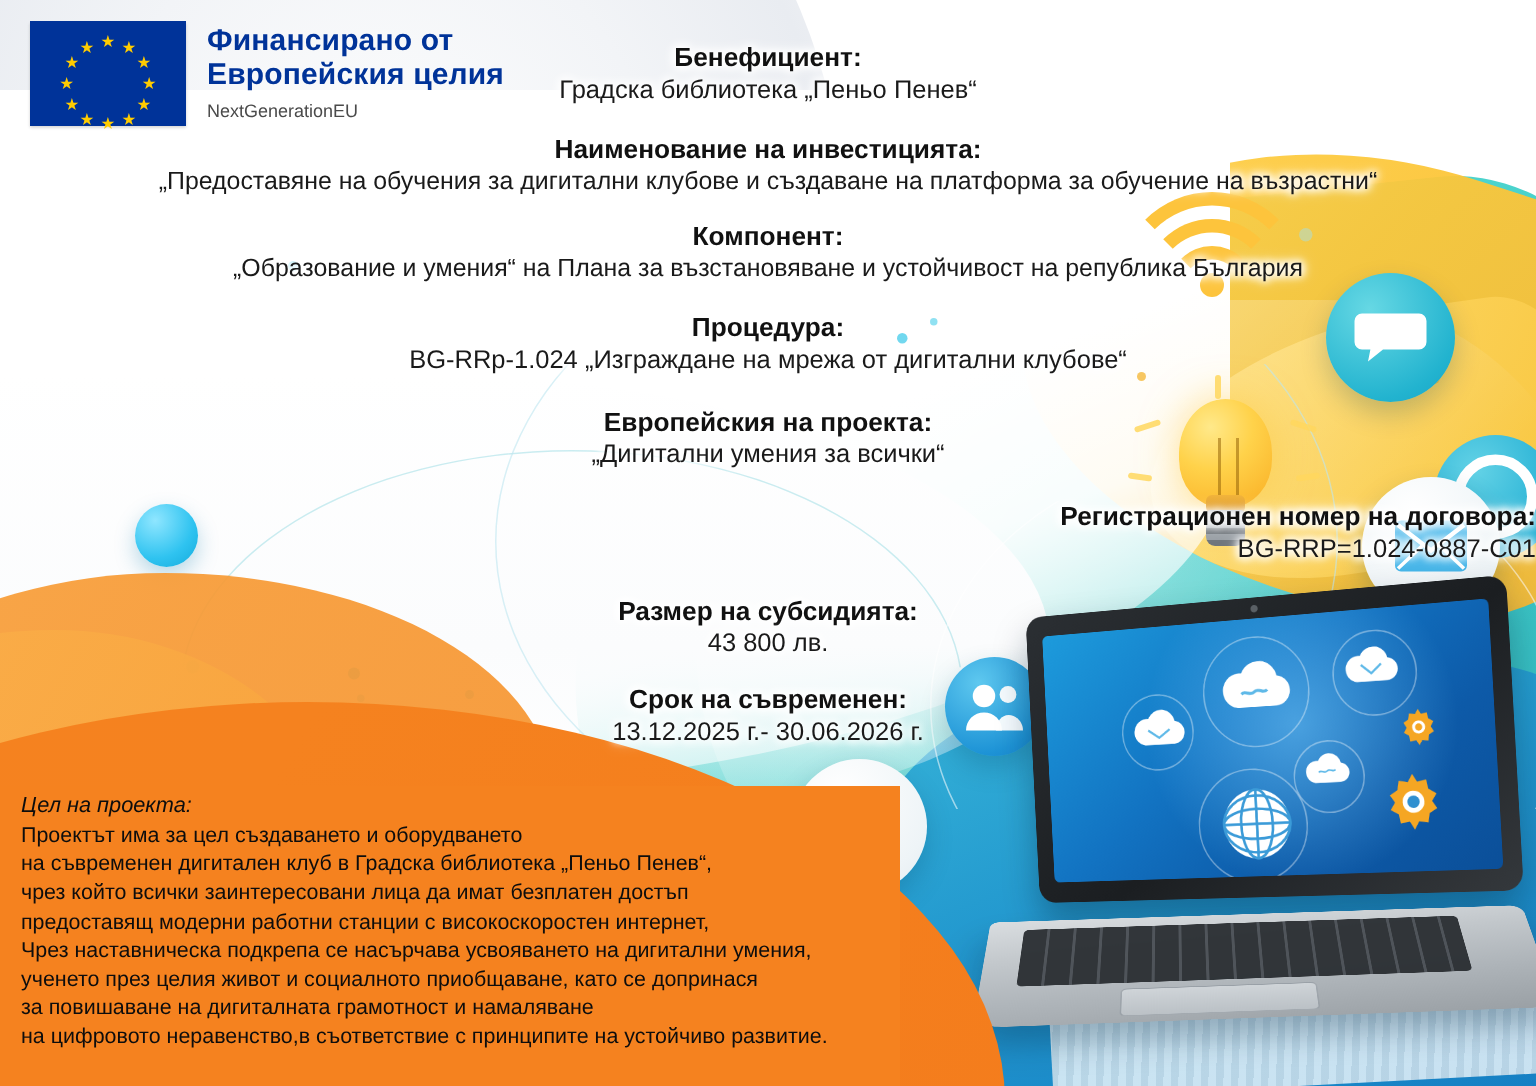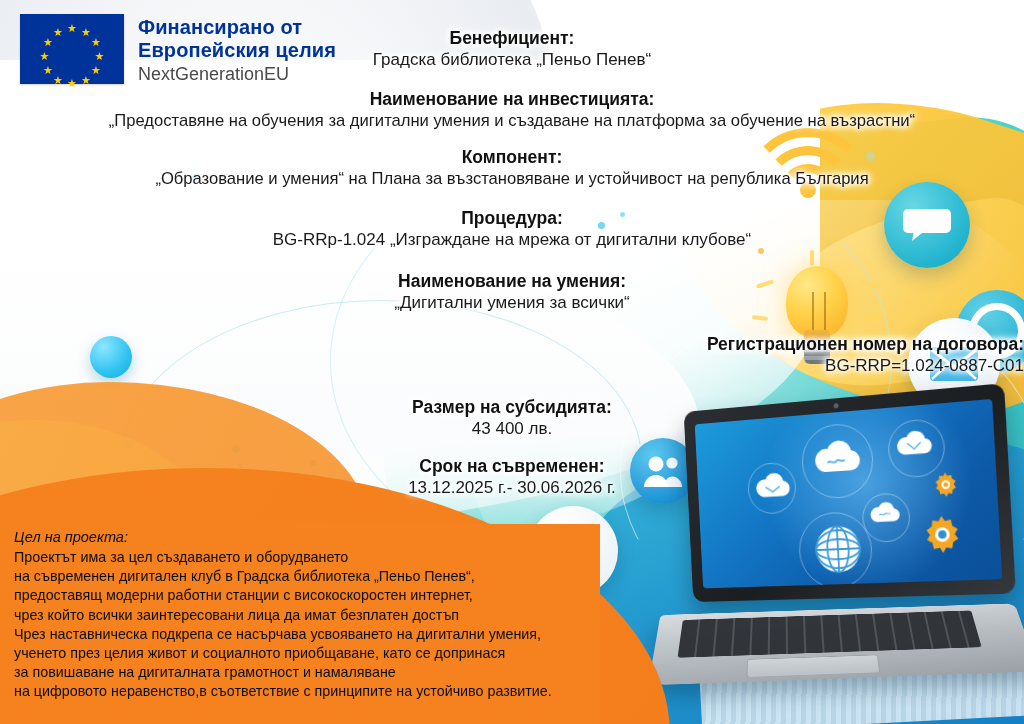--- a/index.html
+++ b/index.html
@@ -222,21 +222,21 @@
   #eu-flag{
     position:relative;width:104px;height:70px;background:#003399;flex:none;
     box-shadow:0 1px 2px rgba(0,0,0,.18);
   }
   .star{position:absolute;color:#FFCC00;font-size:11px;line-height:11px;width:11px;height:11px;
         text-align:center;}
   #eu-text{padding-top:2px;}
   #eu-text .l1,#eu-text .l2{
     color:#003399;font-weight:bold;font-size:20px;line-height:23px;letter-spacing:.1px;
   }
-  #eu-text .l3{color:#4a4a4a;font-size:18px;line-height:20px;padding-top:2px;}
+  #eu-text .l3{color:#4a4a4a;font-size:12px;line-height:20px;padding-top:2px;}
 
   
   #content{position:absolute;left:0;top:0;width:858px;height:724px;}
   .blk{position:absolute;width:1024px;text-align:center;}
   .hd{
     font-size:17.5px;font-weight:bold;color:#111;line-height:22px;
     text-shadow:0 0 5px #fff,0 0 8px #fff,0 0 12px #fff,1px 0 6px #fff,-1px 0 6px #fff;
   }
   .bd{
     font-size:17px;color:#1a1a1a;line-height:22px;
@@ -445,60 +445,60 @@
 
   <div id="content">
 
     <div class="blk" style="top:27px;">
       <div class="hd">Бенефициент:</div>
       <div class="bd">Градска библиотека „Пеньо Пенев“</div>
     </div>
 
     <div class="blk" style="top:88px;">
       <div class="hd">Наименование на инвестицията:</div>
-      <div class="bd wide">„Предоставяне на обучения за дигитални умения и създаване на платформа за обучение на възрастни“</div>
+      <div class="bd wide">„Предоставяне на обучения за дигитални клубове и създаване на платформа за обучение на възрастни“</div>
     </div>
 
     <div class="blk" style="top:146px;">
       <div class="hd">Компонент:</div>
       <div class="bd wide">„Образование и умения“ на Плана за възстановяване и устойчивост на република България</div>
     </div>
 
     <div class="blk" style="top:207px;">
       <div class="hd">Процедура:</div>
       <div class="bd">BG-RRp-1.024 „Изграждане на мрежа от дигитални клубове“</div>
     </div>
 
     <div class="blk" style="top:270px;">
-      <div class="hd">Наименование на умения:</div>
+      <div class="hd">Европейския на проекта:</div>
       <div class="bd">„Дигитални умения за всички“</div>
     </div>
 
     <div class="blk" style="top:333px;text-align:right;">
       <div class="hd">Регистрационен номер на договора:</div>
       <div class="bd">BG-RRP=1.024-0887-C01</div>
     </div>
 
     <div class="blk" style="top:396px;">
       <div class="hd">Размер на субсидията:</div>
-      <div class="bd">43 400 лв.</div>
+      <div class="bd">43 800 лв.</div>
     </div>
 
     <div class="blk" style="top:455px;">
       <div class="hd">Срок на съвременен:</div>
       <div class="bd">13.12.2025 г.- 30.06.2026 г.</div>
     </div>
 
   </div>
 
   <div id="goal">
     <div class="gtitle">Цел на проекта:</div>
     <div class="gline">Проектът има за цел създаването и оборудването</div>
     <div class="gline">на съвременен дигитален клуб в Градска библиотека „Пеньо Пенев“,</div>
+    <div class="gline">чрез който всички заинтересовани лица да имат безплатен достъп</div>
     <div class="gline">предоставящ модерни работни станции с високоскоростен интернет,</div>
-    <div class="gline">чрез който всички заинтересовани лица да имат безплатен достъп</div>
     <div class="gline">Чрез наставническа подкрепа се насърчава усвояването на дигитални умения,</div>
     <div class="gline">ученето през целия живот и социалното приобщаване, като се допринася</div>
     <div class="gline">за повишаване на дигиталната грамотност и намаляване</div>
     <div class="gline">на цифровото неравенство,в съответствие с принципите на устойчиво развитие.</div>
   </div>
 
 </div>
 
 </body></html>

